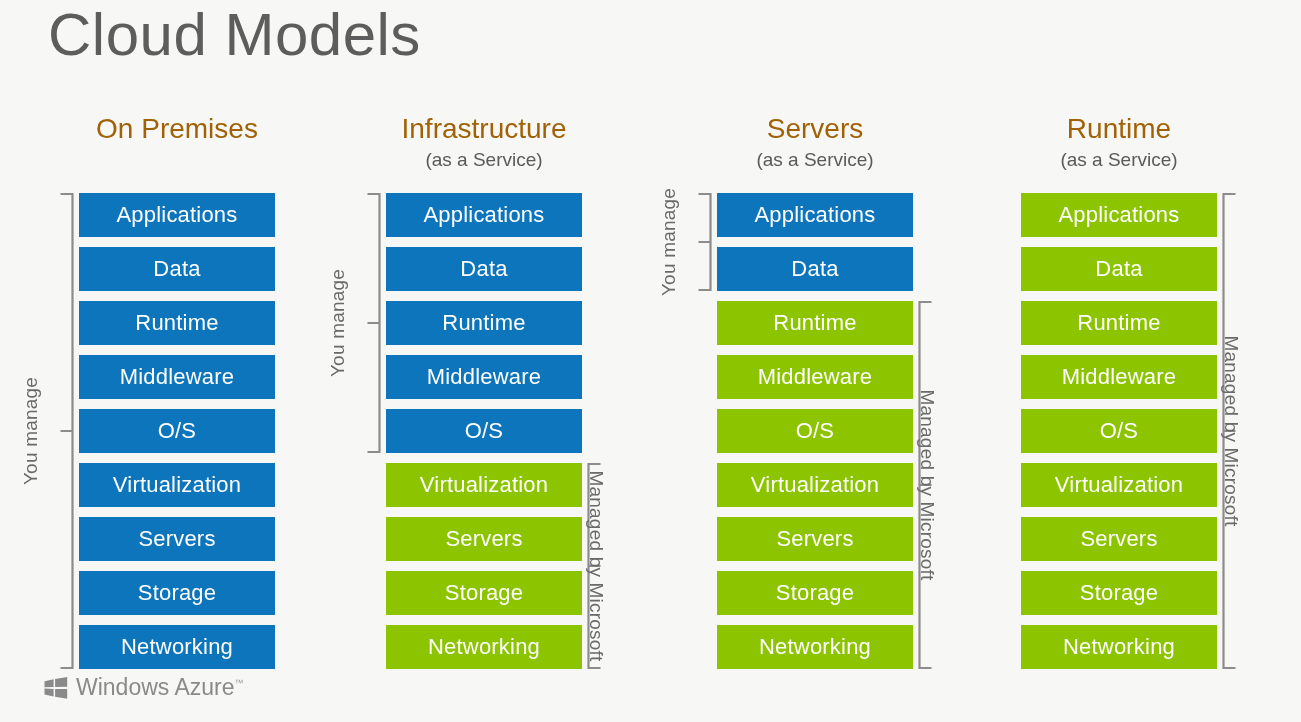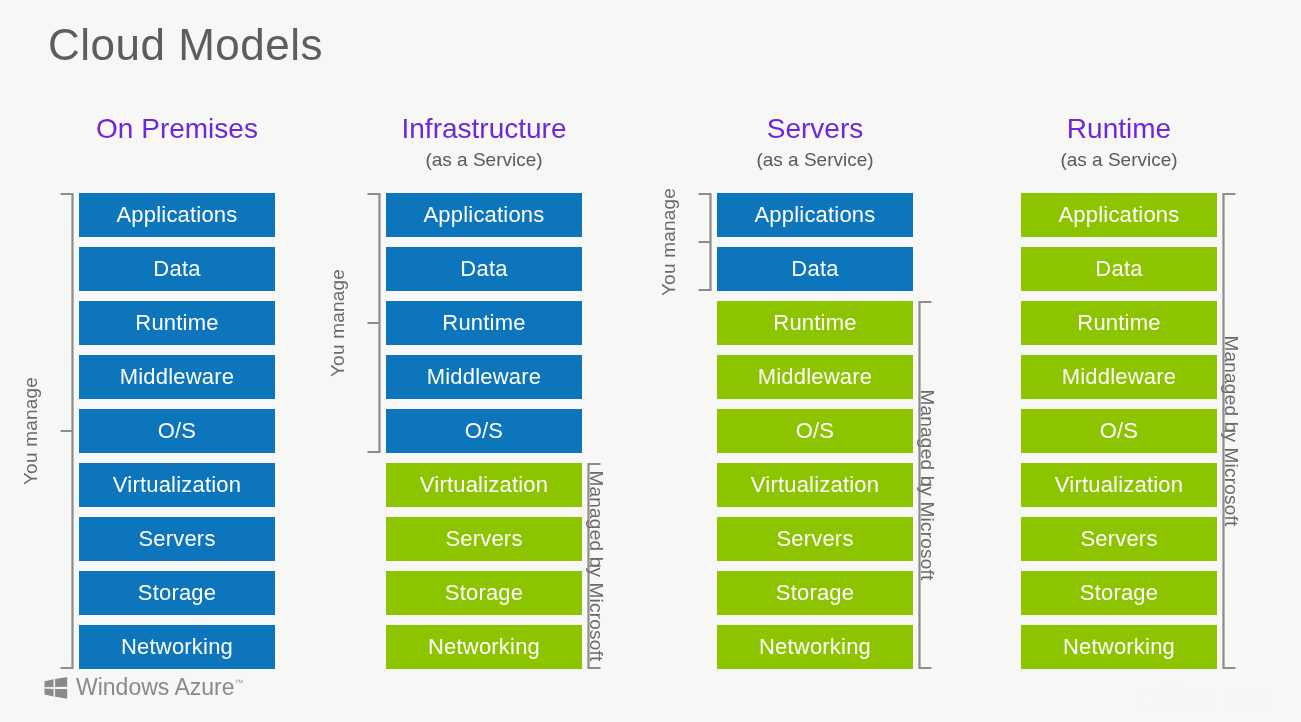--- a/index.html
+++ b/index.html
@@ -17,22 +17,22 @@
     width: 1301px;
     height: 722px;
     background: #f7f7f5;
     overflow: hidden;
   }
 
   
   #slide-title {
     position: absolute;
     left: 48px;
-    top: 20px;
-    font-size: 44px;
+    top: 0;
+    font-size: 60px;
     font-weight: 300;
     color: #5d5d5d;
     letter-spacing: 0.5px;
     line-height: 1.15;
     white-space: nowrap;
     text-align: right;
   }
 
   
   .column {
@@ -42,21 +42,21 @@
   .col-head {
     text-align: center;
     color: #595959;
     white-space: nowrap;
   }
   .col-head .head-main {
     display: block;
     font-size: 28px;
     font-weight: 400;
     line-height: 1.18;
-    color: #6d28d9;
+    color: #a16207;
   }
   .col-head .head-sub {
     display: block;
     font-size: 19px;
     font-weight: 400;
     line-height: 1.25;
     color: #5a5a5a;
     margin-top: 3px;
   }
 

